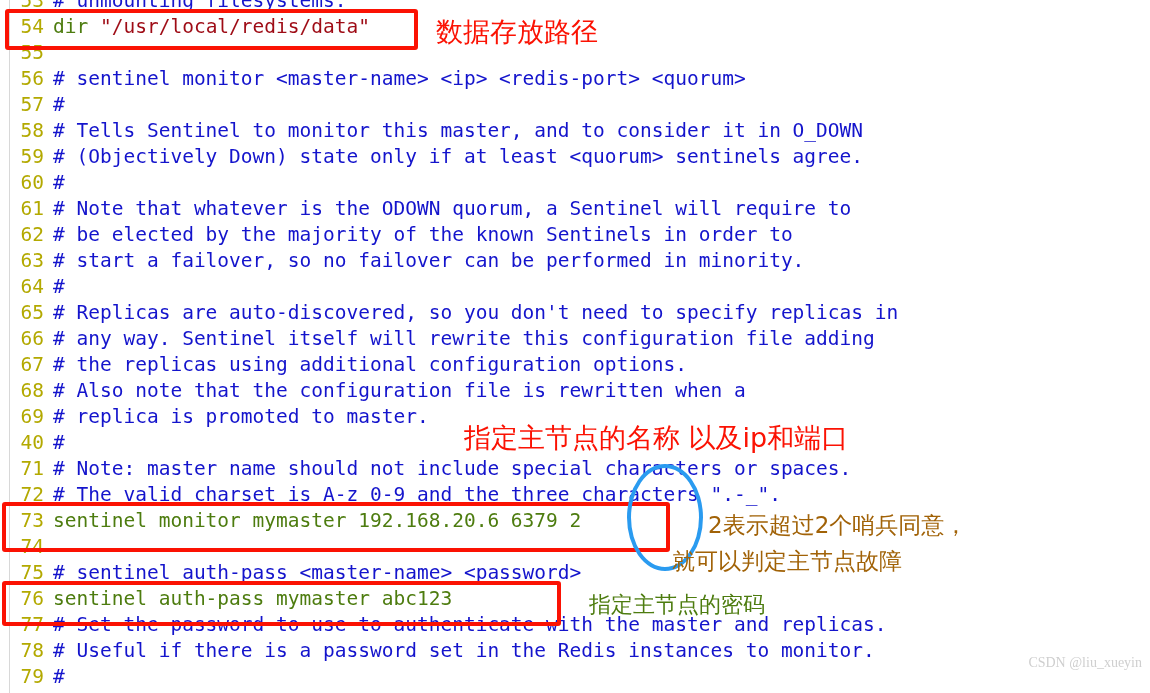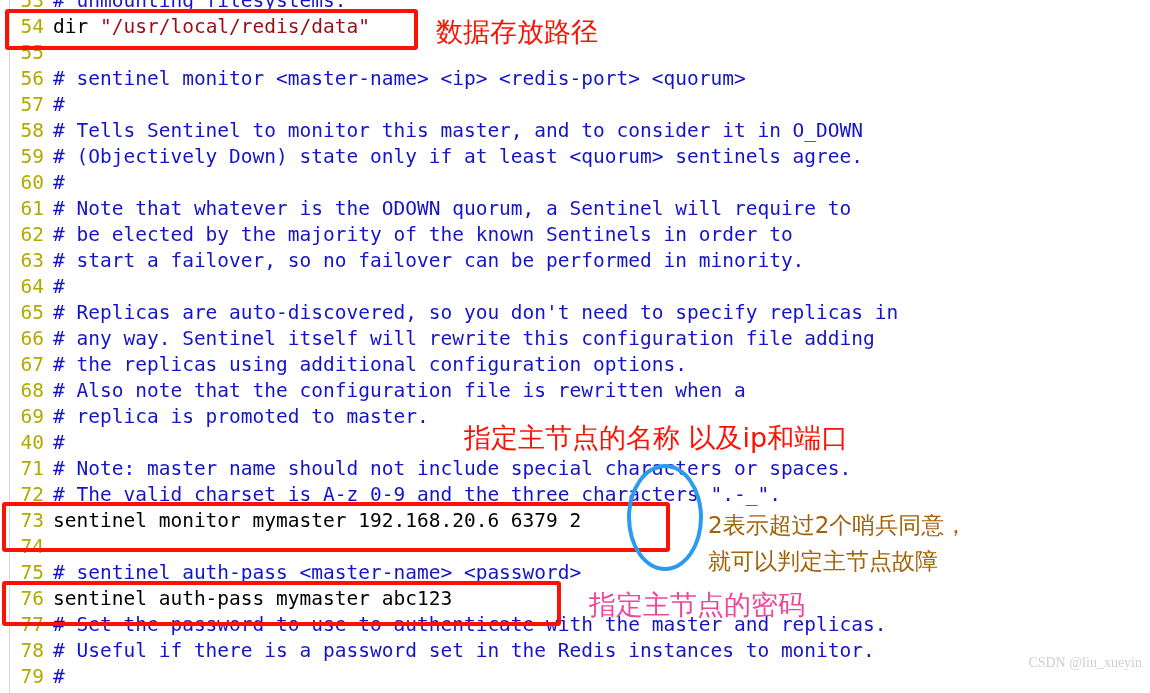--- a/index.html
+++ b/index.html
@@ -39,21 +39,21 @@
   }
   .lnum {
     display: inline-block;
     width: 44px;
     text-align: right;
     color: #b3a900;
     padding-right: 9px;
     font-size: 19.5px;
   }
   .cmt   { color: #1414cc; }
-  .plain { color: #000000; margin-top: 20px; }
+  .plain { color: #4d7c0f; margin-top: 20px; }
   .str   { color: #9e0b15; }
 
   
   .ann-layer {
     position: absolute;
     left: 0; top: 0;
     width: 1150px; height: 488px;
     pointer-events: none;
   }
   .redbox {
@@ -74,22 +74,22 @@
     position: absolute;
     font-family: "DejaVu Sans", "Liberation Sans", sans-serif;
     white-space: pre;
   }
   .ann-red {
     color: #fb1203;
     font-size: 27px;
     line-height: 31px;
   }
   .ann-red-sm {
-    color: #ec4899;
-    font-size: 27px;
+    color: #4d7c0f;
+    font-size: 22px;
     line-height: 29px;
   }
   .ann-blue {
     color: #a16207;
     font-size: 23px;
     line-height: 30px;
   }
   .watermark {
     position: absolute;
     right: 8px;
@@ -146,21 +146,21 @@
     <div class="redbox" style="left:2px; top:581px; width:559px; height:45px;"></div>
 
     <div class="ellipse" style="left:627px; top:464px; width:76px; height:107px;"></div>
 
     <div class="ann-text ann-red" style="left:436px; top:16px;">数据存放路径</div>
 
     <div class="ann-text ann-red" style="left:464px; top:422px;text-align:center;">指定主节点的名称 以及ip和端口</div>
 
     <div class="ann-text ann-blue" style="left:708px; top:510px;">2表示超过2个哨兵同意，</div>
 
-    <div class="ann-text ann-blue" style="left:708px; top:546px;">就可以判定主节点故障</div>
+    <div class="ann-text ann-blue" style="left:672px; top:546px;">就可以判定主节点故障</div>
 
     <div class="ann-text ann-red-sm" style="left:589px; top:590px;">指定主节点的密码</div>
 
   </div>
 
   <div class="watermark">CSDN @liu_xueyin</div>
 
 </div>
 
 </body></html>

